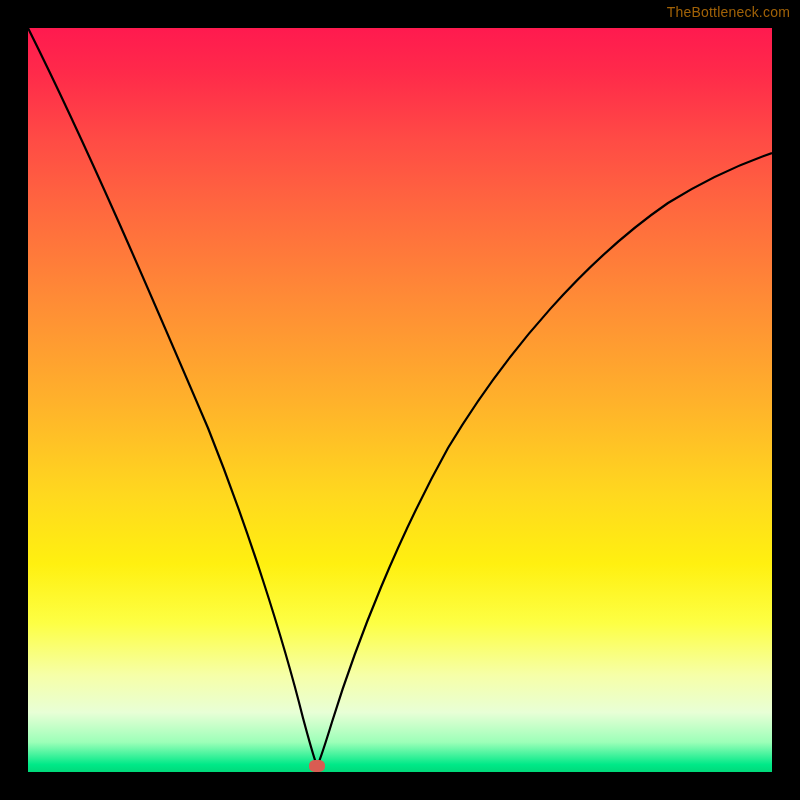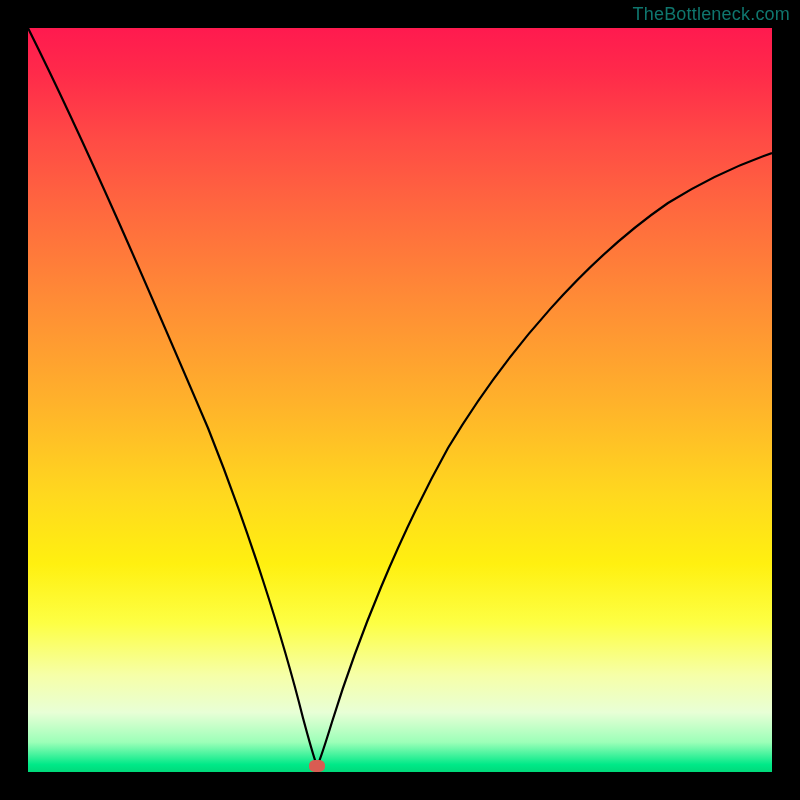--- a/index.html
+++ b/index.html
@@ -63,22 +63,22 @@
     width: 16px;
     height: 12px;
     border-radius: 6px / 5px;
     background: #d95c52;
     transform: translate(-50%, -50%);
   }
   .watermark {
     position: absolute;
     top: 4px;
     right: 10px;
-    color: #0f766e;
-    font-size: 18px;
+    color: #a16207;
+    font-size: 14px;
     letter-spacing: 0.2px;
     font-weight: 500;
   }
 </style>
 </head>
 <body>
 
 <div class="frame">
 
   <div class="plot">

